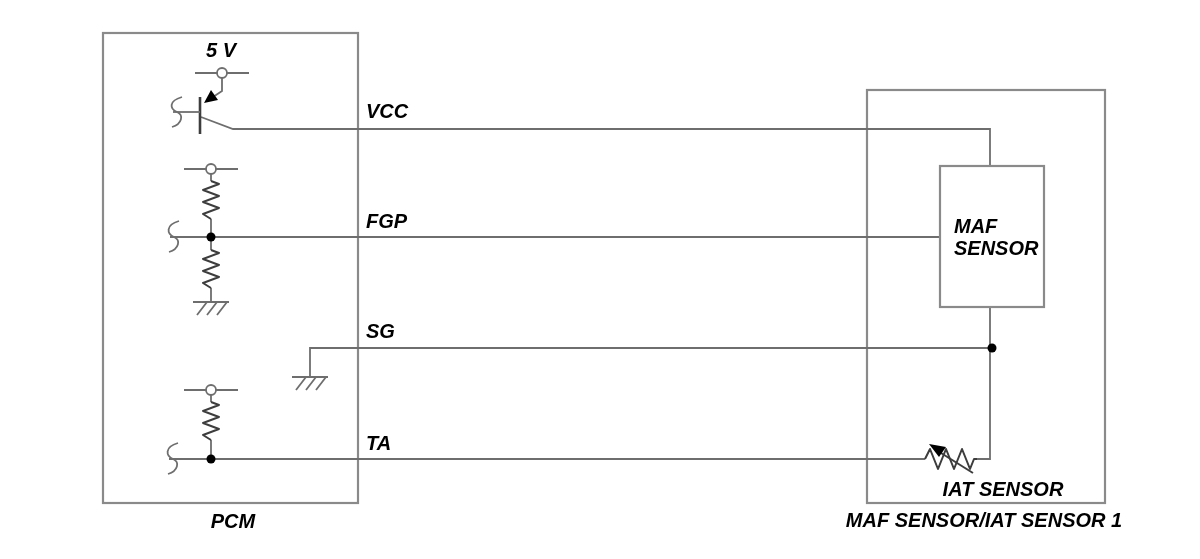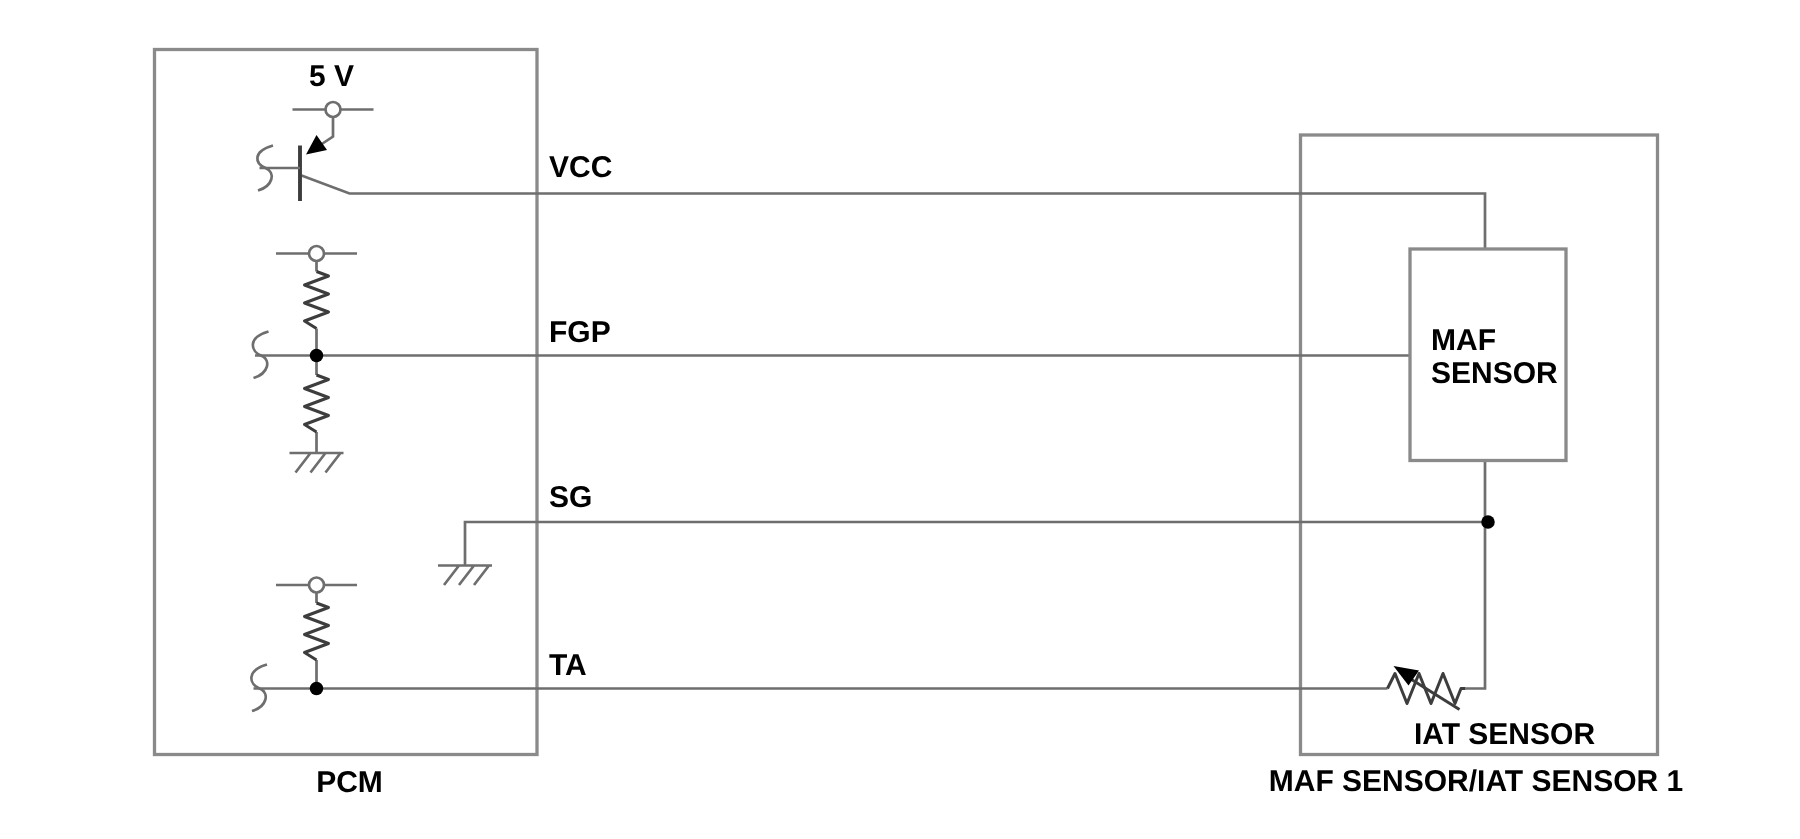--- a/index.html
+++ b/index.html
@@ -2,20 +2,21 @@
 <html style="--background: #ffffff; --wire: #6e6e6e; --box-border: #8a8a8a; --symbol: #3d3d3d; --text: #000000;"><head>
 <meta charset="utf-8">
 <style>
   html, body { margin: 0; padding: 0; background: #ffffff; }
   .canvas {
     position: relative;
     width: 1064px;
     height: 559px;
     background: var(--background, #ffffff);
     font-family: "Liberation Sans", sans-serif;
+    font-style: italic;
   }
   svg { display: block; }
   .box      { fill: none; stroke: var(--box-border, #8a8a8a); stroke-width: 2.2; }
   .inner-box{ fill: #ffffff; stroke: var(--box-border, #8a8a8a); stroke-width: 2.2; }
   .wire     { fill: none; stroke: var(--wire, #6e6e6e); stroke-width: 1.8; }
   .symbol   { fill: none; stroke: var(--symbol, #3d3d3d); stroke-width: 2; stroke-linejoin: round; }
   .bar      { fill: none; stroke: var(--symbol, #3d3d3d); stroke-width: 2.6; }
   .node     { fill: var(--text, #000000); stroke: none; }
   .terminal { fill: #ffffff; stroke: var(--wire, #6e6e6e); stroke-width: 1.8; }
   .arrowhead{ fill: var(--text, #000000); stroke: none; }

